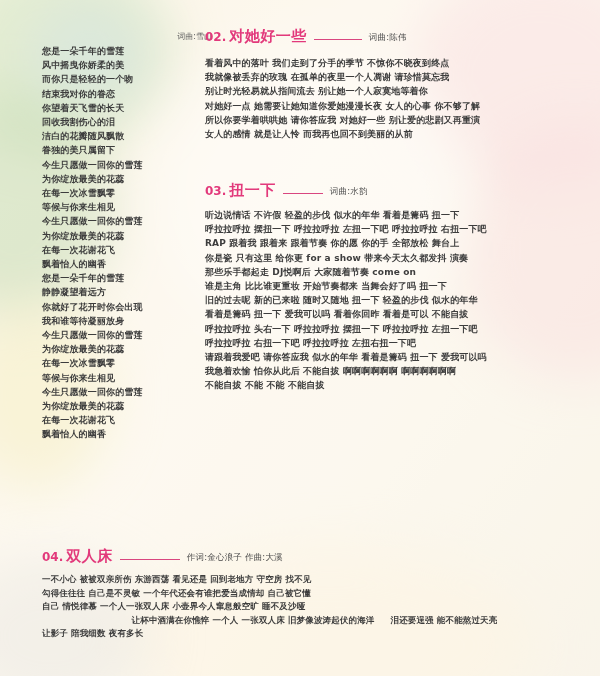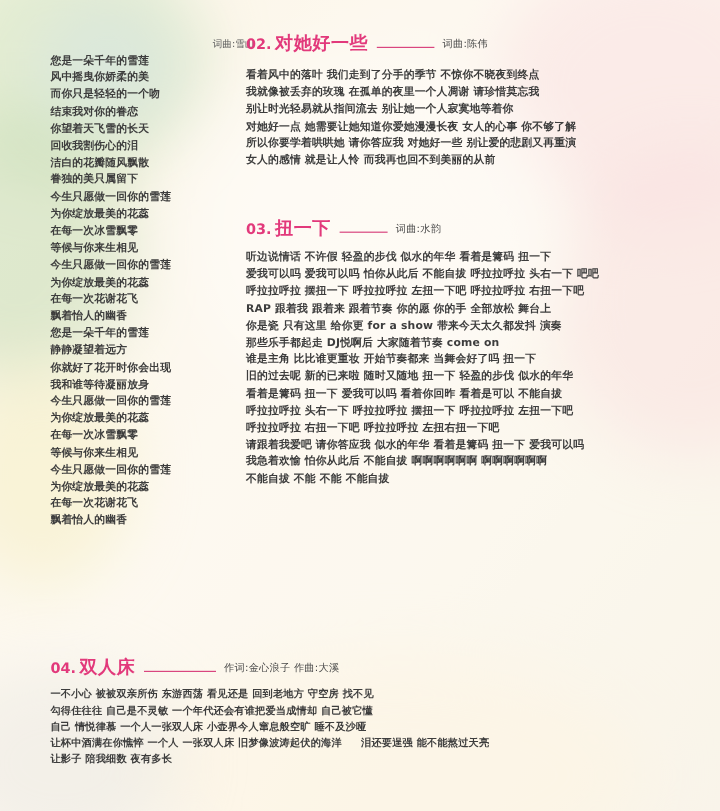--- a/index.html
+++ b/index.html
@@ -143,20 +143,21 @@
   #song-2 .lyrics { margin-top: 12px; }
   #song-3 .lyrics { margin-top: 10px; }
   #song-4 .lyrics { margin-top: 9px; font-size: 8.5px; line-height: 13.6px; }
   #song-2 .title-underline { width: 48px; }
   #song-3 .title-underline { width: 40px; }
   #song-4 .title-underline { width: 60px; }
 
   .two-col {
     display: flex;
     gap: 16px;
+    justify-content: center;
   }
 </style>
 </head>
 <body>
 
 <div id="page">
   <div class="bg-blob blob-green-tl"></div>
   <div class="bg-blob blob-green-l"></div>
   <div class="bg-blob blob-yellow-l"></div>
   <div class="bg-blob blob-pink-tr"></div>
@@ -222,21 +223,20 @@
 
     <div class="song" id="song-3">
       <div class="song-head">
         <span class="track-num">03.</span>
         <span class="song-title">扭一下</span>
         <span class="title-underline"></span>
         <span class="credit">词曲:水韵</span>
       </div>
       <div class="lyrics">
         <div>听边说情话 不许假 轻盈的步伐 似水的年华 看着是篝码 扭一下</div>
-        <div>爱我可以吗 爱我可以吗 怕你从此后 不能自拔 呼拉拉呼拉 头右一下 吧吧</div>
         <div>呼拉拉呼拉 摆扭一下 呼拉拉呼拉 左扭一下吧 呼拉拉呼拉 右扭一下吧</div>
         <div>RAP 跟着我 跟着来 跟着节奏 你的愿 你的手 全部放松 舞台上</div>
         <div>你是瓷 只有这里 给你更 for a show 带来今天太久都发抖 演奏</div>
         <div>那些乐手都起走 DJ悦啊后 大家随着节奏 come on</div>
         <div>谁是主角 比比谁更重妆 开始节奏都来 当舞会好了吗 扭一下</div>
         <div>旧的过去呢 新的已来啦 随时又随地 扭一下 轻盈的步伐 似水的年华</div>
         <div>看着是篝码 扭一下 爱我可以吗 看着你回昨 看着是可以 不能自拔</div>
         <div>呼拉拉呼拉 头右一下 呼拉拉呼拉 摆扭一下 呼拉拉呼拉 左扭一下吧</div>
         <div>呼拉拉呼拉 右扭一下吧 呼拉拉呼拉 左扭右扭一下吧</div>
         <div>请跟着我爱吧 请你答应我 似水的年华 看着是篝码 扭一下 爱我可以吗</div>

